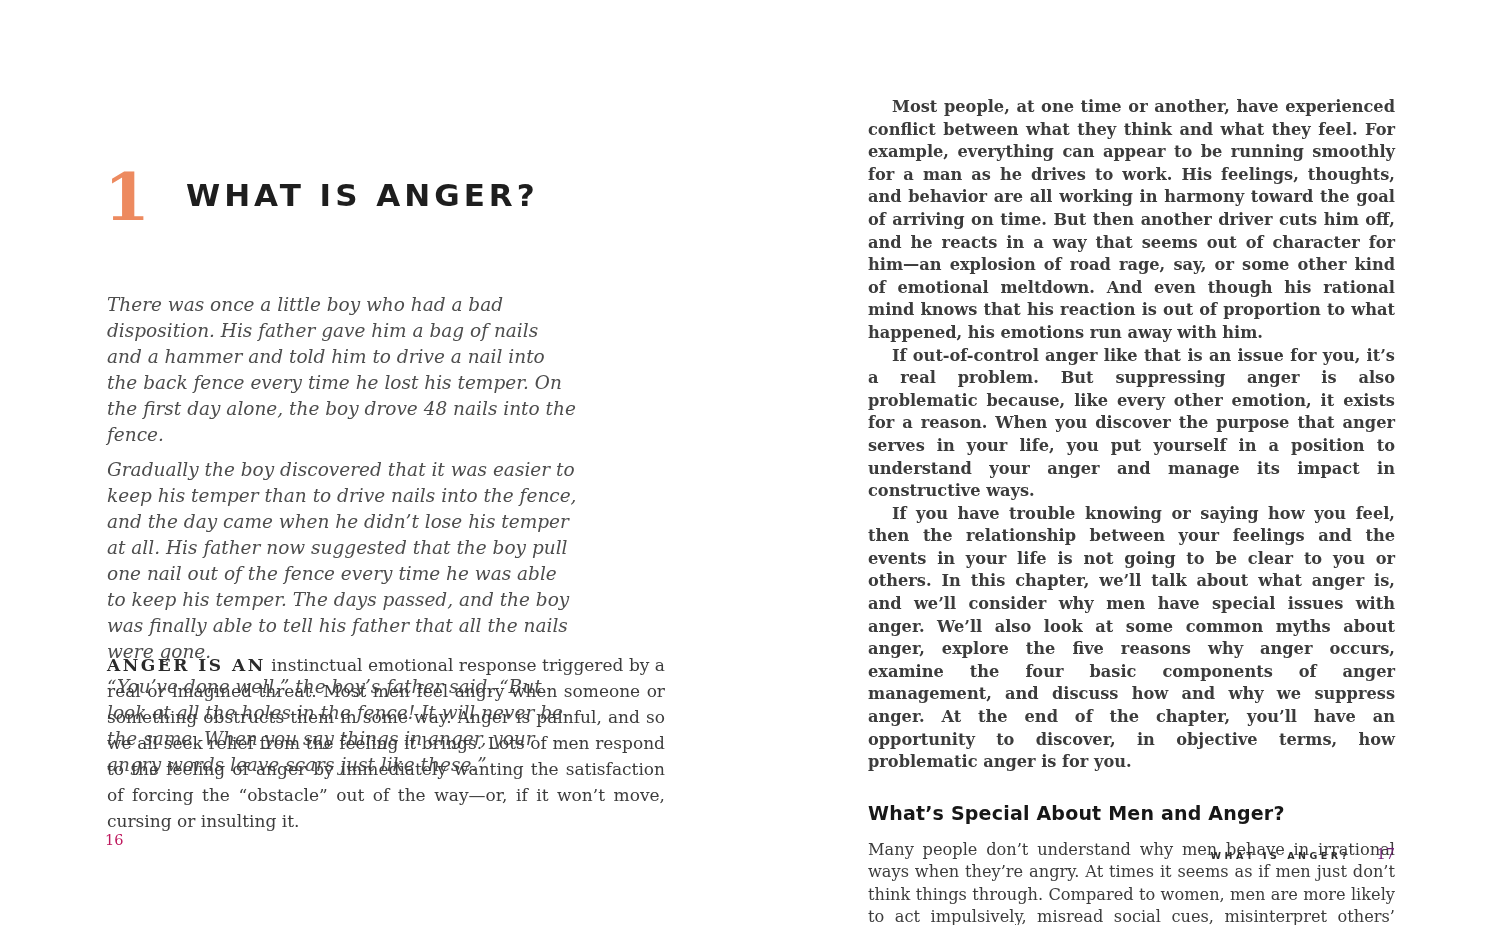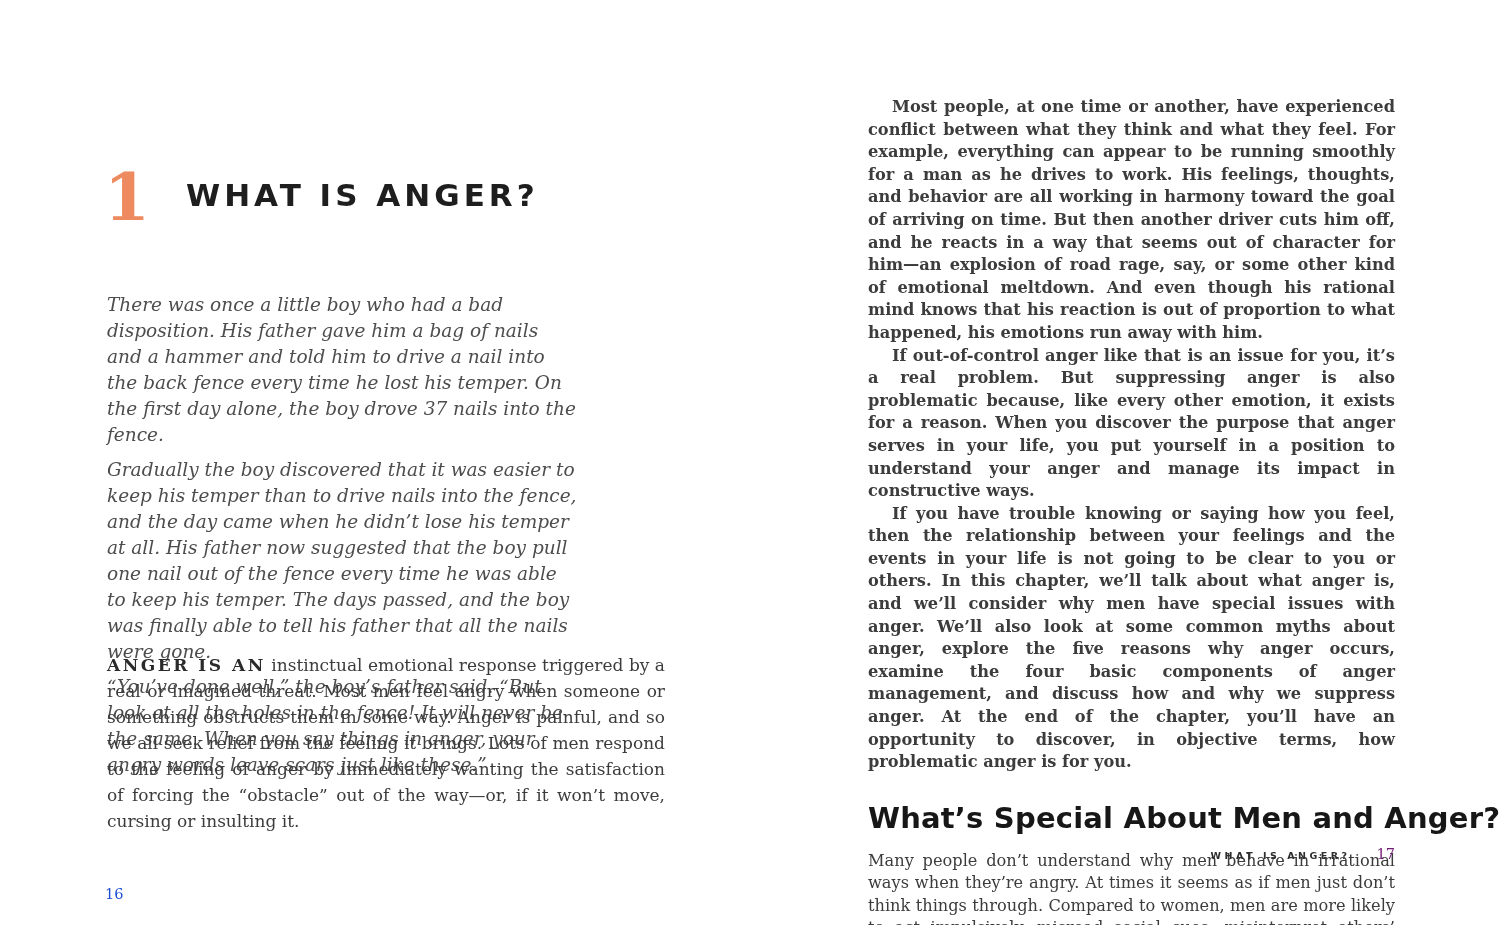--- a/index.html
+++ b/index.html
@@ -48,39 +48,39 @@
     color: #3c3c3c;
     text-align: justify;
   }
   .lead-in {
     font-weight: bold;
     letter-spacing: 2.5px;
     color: #2a2a2a;
     margin-top: 32px;
   }
   .folio-left {
-    position: absolute; left: 105px; top: 886px;
-    font-size: 14.5px; color: #1d4ed8;
+    position: absolute; left: 105px; top: 832px;
+    font-size: 14.5px; color: #be185d;
   }
 
   
   .right-col {
     position: absolute; left: 868px; top: 96px; width: 527px;
     font-size: 16.2px; line-height: 22.6px;
     color: #3c3c3c;
     text-align: justify;
   }
   .right-col p.body-para { text-indent: 24px; font-weight: bold; }
   .section-heading {
     font-family: "DejaVu Sans", "Liberation Sans", sans-serif;
     font-weight: bold;
-    font-size: 29px; line-height: 1.1;
+    font-size: 19px; line-height: 1.1;
     letter-spacing: 0.2px;
     color: #171717;
-    text-align: right;
+    text-align: left;
     margin-top: 29px; margin-bottom: 15px;
     white-space: nowrap;
   }
   .section-para { text-indent: 0; }
 
   .folio-right {
     position: absolute; left: 868px; top: 846px; width: 527px;
     text-align: right;
     display: flex; justify-content: flex-end; align-items: center;
   }
@@ -99,21 +99,21 @@
 <body>
 
 <div class="spread">
 
   <div class="chapter-head">
     <span class="chapter-num">1</span>
     <h1 class="chapter-title">WHAT IS ANGER?</h1>
   </div>
 
   <div class="story">
-    <p>There was once a little boy who had a bad disposition. His father gave him a bag of nails and a hammer and told him to drive a nail into the back fence every time he lost his temper. On the first day alone, the boy drove 37 nails into the fence.</p>
+    <p>There was once a little boy who had a bad disposition. His father gave him a bag of nails and a hammer and told him to drive a nail into the back fence every time he lost his temper. On the first day alone, the boy drove 48 nails into the fence.</p>
     <p>Gradually the boy discovered that it was easier to keep his temper than to drive nails into the fence, and the day came when he didn’t lose his temper at all. His father now suggested that the boy pull one nail out of the fence every time he was able to keep his temper. The days passed, and the boy was finally able to tell his father that all the nails were gone.</p>
     <p>“You’ve done well,” the boy’s father said. “But look at all the holes in the fence! It will never be the same. When you say things in anger, your angry words leave scars just like these.”</p>
   </div>
 
   <p class="intro"><span class="lead-in">ANGER IS AN</span> <span>instinctual emotional response triggered by a real or imagined threat. Most men feel angry when someone or something obstructs them in some way. Anger is painful, and so we all seek relief from the feeling it brings. Lots of men respond to the feeling of anger by immediately wanting the satisfaction of forcing the “obstacle” out of the way—or, if it won’t move, cursing or insulting it.</span></p>
 
   <div class="folio-left">16</div>
 
   <div class="right-col">
     <p class="body-para">Most people, at one time or another, have experienced conflict between what they think and what they feel. For example, everything can appear to be running smoothly for a man as he drives to work. His feelings, thoughts, and behavior are all working in harmony toward the goal of arriving on time. But then another driver cuts him off, and he reacts in a way that seems out of character for him—an explosion of road rage, say, or some other kind of emotional meltdown. And even though his rational mind knows that his reaction is out of proportion to what happened, his emotions run away with him.</p>

